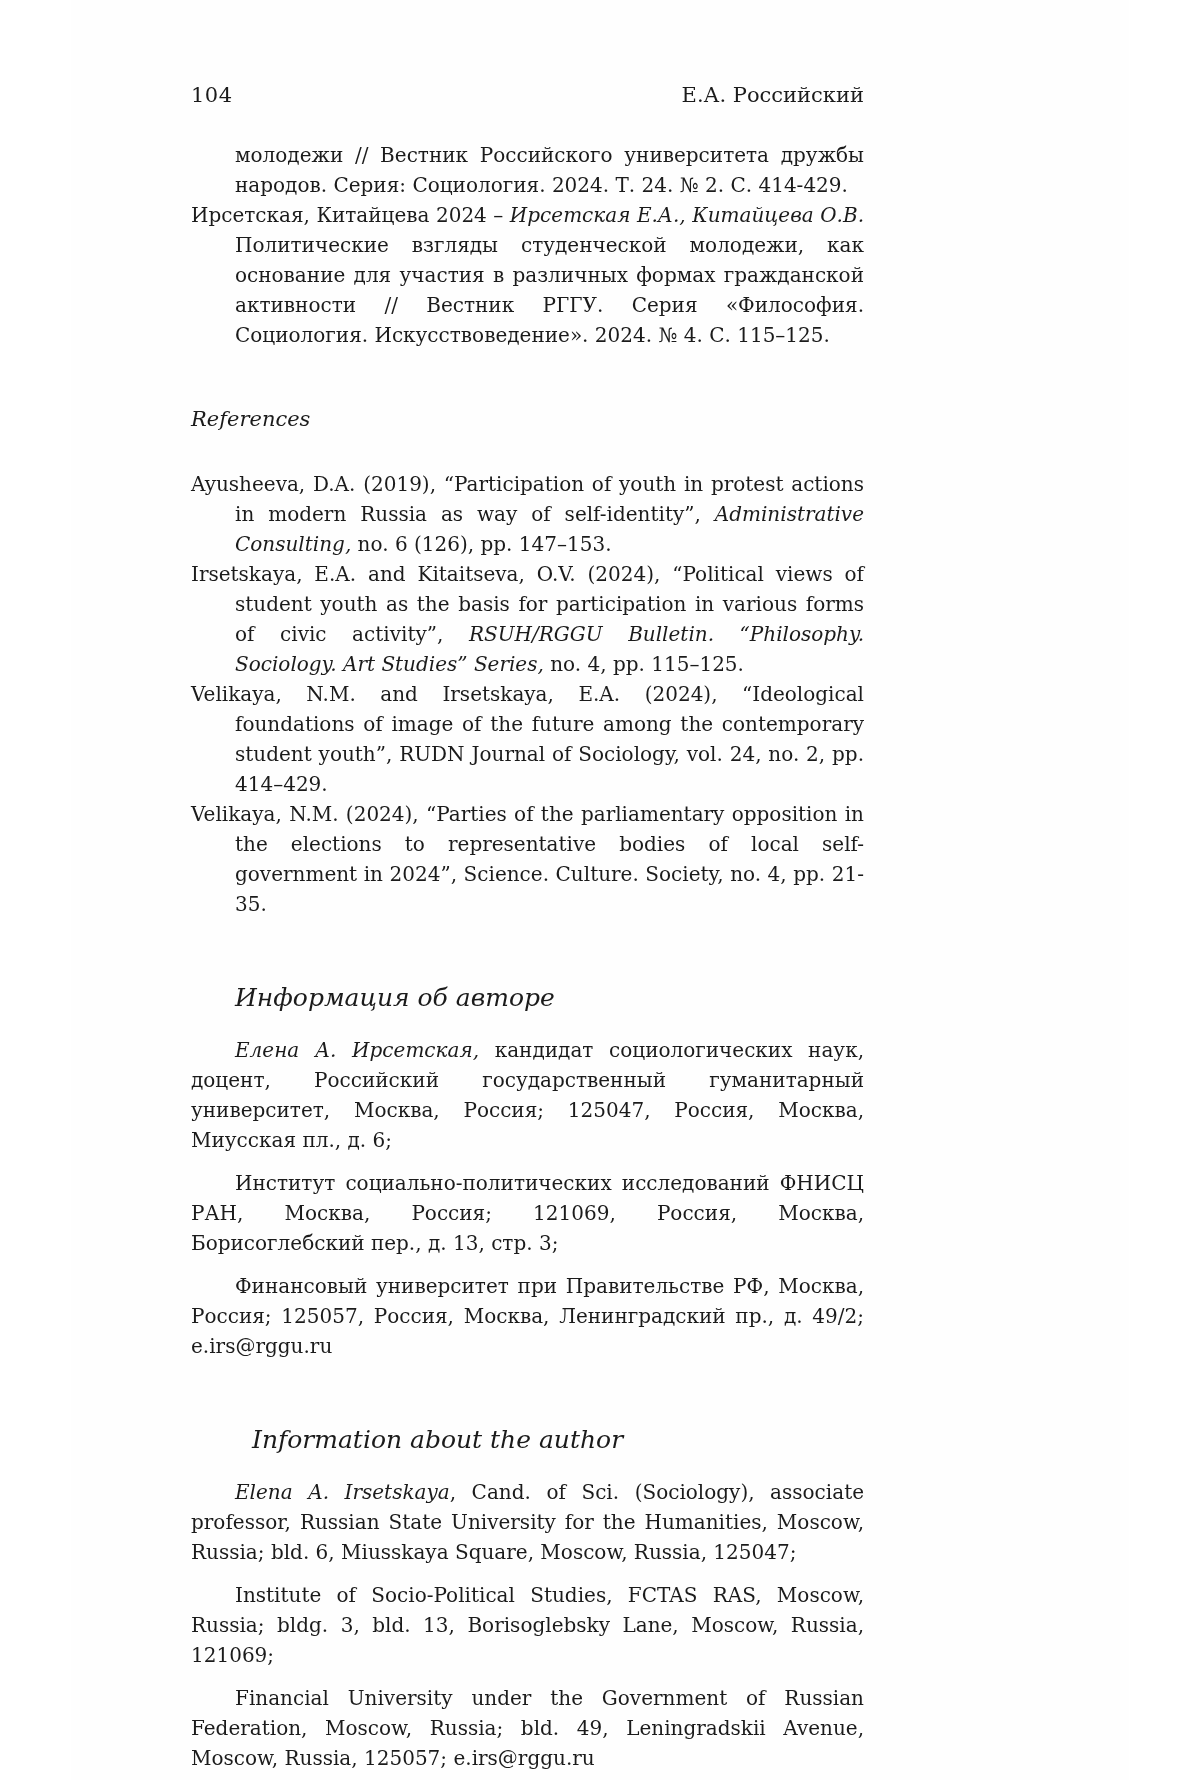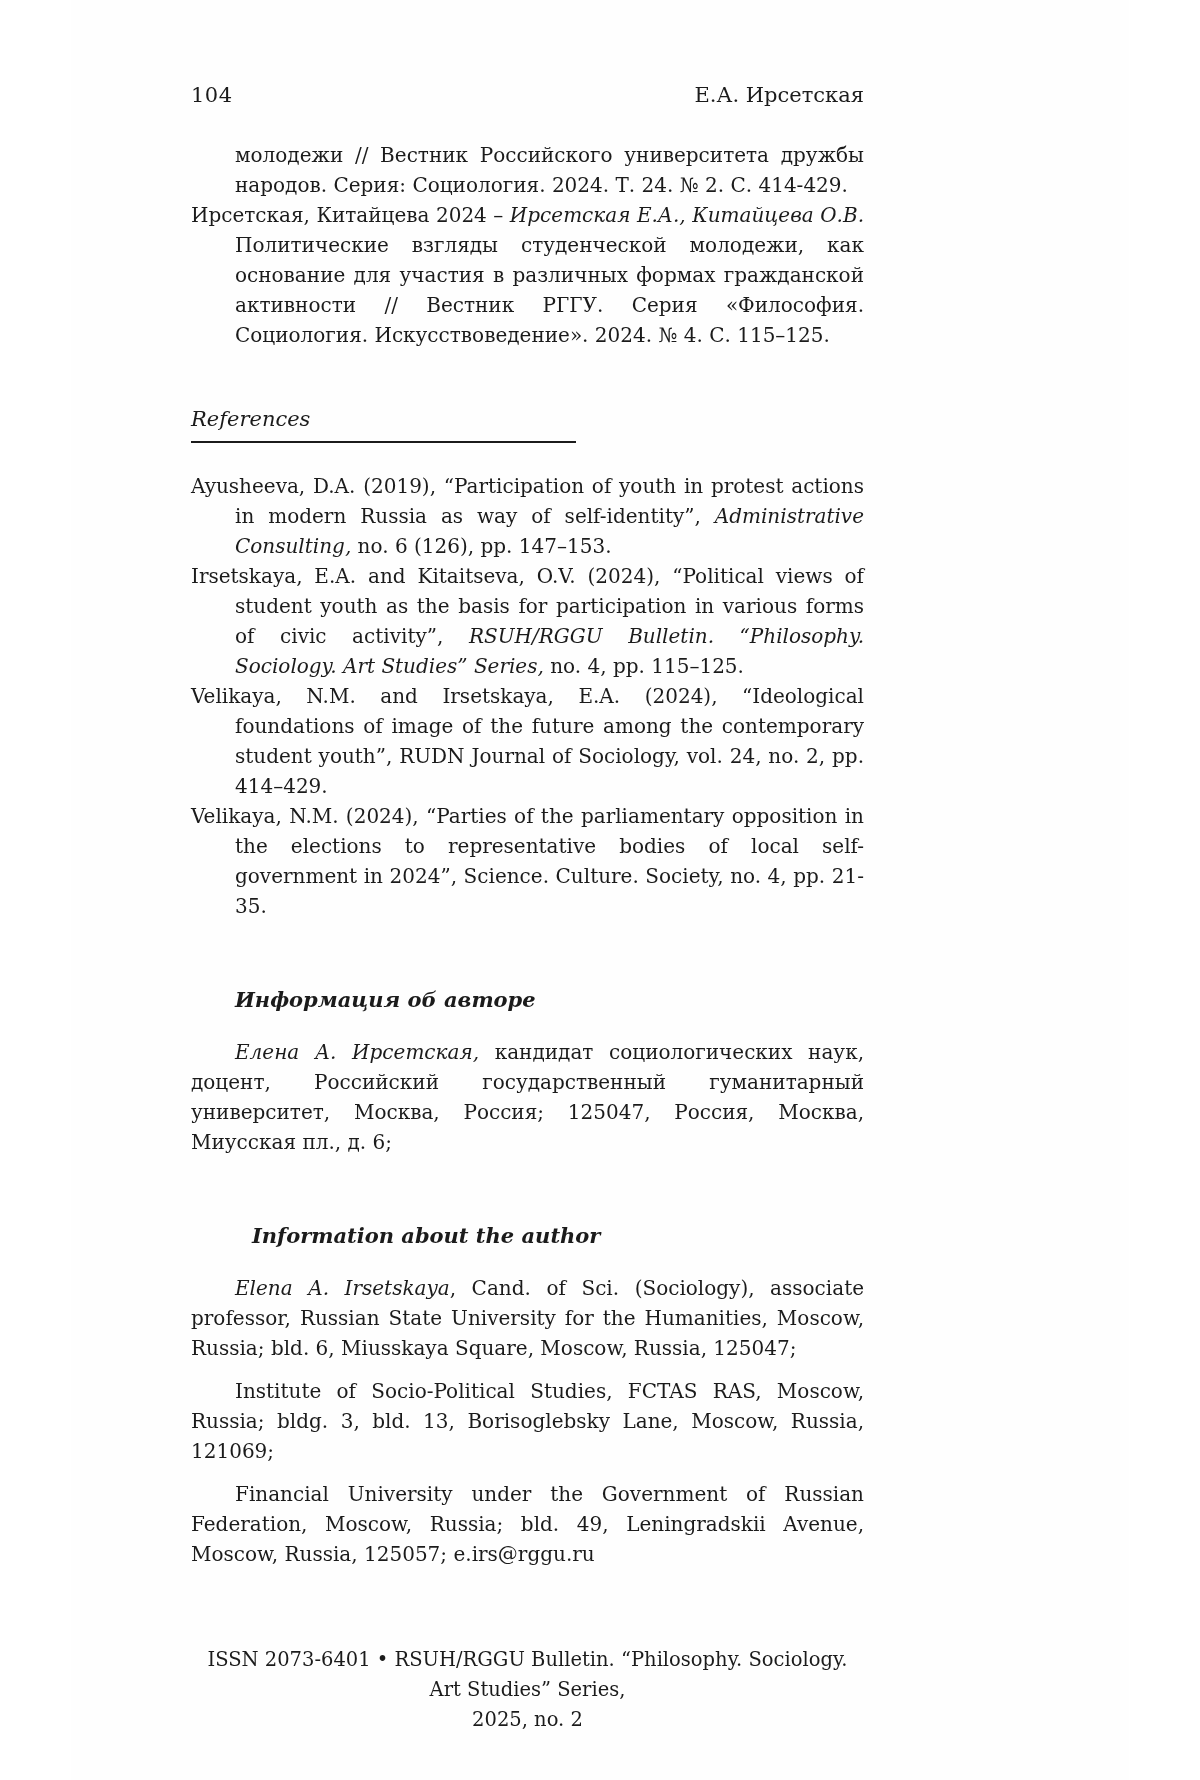--- a/index.html
+++ b/index.html
@@ -44,22 +44,21 @@
   .references-rule {
     width: 385px;
     height: 2px;
     background: #1b1b1b;
     margin-top: 7px;
   }
   .references-list { margin-top: 28px; }
   .section-heading-indented {
     margin: 0 0 0 44px;
     font-style: italic;
-    font-size: 21px;
-    font-weight: bold;
+    font-size: 25px;
   }
   .author-ru-heading { margin-top: 64px; margin-left: 44px; }
   .author-en-heading { margin-top: 64px; margin-left: 61px; }
   .author-paras { margin-top: 22px; }
   p.para {
     margin: 0 0 13px 0;
     text-indent: 44px;
     text-align: justify;
   }
   p.para:last-child { margin-bottom: 0; }
@@ -72,21 +71,21 @@
     padding-top: 40px;
   }
 </style>
 </head>
 <body>
 
 <div class="page">
 
   <div class="header">
     <span class="page-number">104</span>
-    <span class="running-head">Е.А. Ирсетская</span>
+    <span class="running-head">Е.А. Российский</span>
   </div>
 
   <div class="bibliography">
       <p class="entry continuation"><span>молодежи // Вестник Российского университета дружбы народов. Серия: Социология. 2024. Т. 24. № 2. С. 414-429.</span></p>
       <p class="entry"><span>Ирсетская, Китайцева 2024 – </span><span class="it">Ирсетская Е.А., Китайцева О.В.</span><span> Политические взгляды студенческой молодежи, как основание для участия в различных формах гражданской активности // Вестник РГГУ. Серия «Философия. Социология. Искусствоведение». 2024. № 4. С. 115–125.</span></p>
     </div>
 
   <div class="references-heading">References</div>
   <div class="references-rule"></div>
 
@@ -94,20 +93,22 @@
       <p class="entry"><span>Ayusheeva, D.A. (2019), “Participation of youth in protest actions in modern Russia as way of self-identity”, </span><span class="it">Administrative Consulting,</span><span> no. 6 (126), pp. 147–153.</span></p>
       <p class="entry"><span>Irsetskaya, E.A. and Kitaitseva, O.V. (2024), “Political views of student youth as the basis for participation in various forms of civic activity”, </span><span class="it">RSUH/RGGU Bulletin. “Philosophy. Sociology. Art Studies” Series,</span><span> no. 4, pp. 115–125.</span></p>
       <p class="entry"><span>Velikaya, N.M. and Irsetskaya, E.A. (2024), “Ideological foundations of image of the future among the contemporary student youth”, RUDN Journal of Sociology, vol. 24, no. 2, pp. 414–429.</span></p>
       <p class="entry"><span>Velikaya, N.M. (2024), “Parties of the parliamentary opposition in the elections to representative bodies of local self-government in 2024”, Science. Culture. Society, no. 4, pp. 21-35.</span></p>
     </div>
 
   <div class="section-heading-indented author-ru-heading">Информация об авторе</div>
 
   <div class="author-paras">
       <p class="para"><span class="it">Елена А. Ирсетская,</span><span> кандидат социологических наук, доцент, Российский государственный гуманитарный университет, Москва, Россия; 125047, Россия, Москва, Миусская пл., д. 6;</span></p>
+      <p class="para"><span>Институт социально-политических исследований ФНИСЦ РАН, Москва, Россия; 121069, Россия, Москва, Борисоглебский пер., д. 13, стр. 3;</span></p>
+      <p class="para"><span>Финансовый университет при Правительстве РФ, Москва, Россия; 125057, Россия, Москва, Ленинградский пр., д. 49/2; e.irs@rggu.ru</span></p>
     </div>
 
   <div class="section-heading-indented author-en-heading">Information about the author</div>
 
   <div class="author-paras">
       <p class="para"><span class="it">Elena A. Irsetskaya</span><span>, Cand. of Sci. (Sociology), associate professor, Russian State University for the Humanities, Moscow, Russia; bld. 6, Miusskaya Square, Moscow, Russia, 125047;</span></p>
       <p class="para"><span>Institute of Socio-Political Studies, FCTAS RAS, Moscow, Russia; bldg. 3, bld. 13, Borisoglebsky Lane, Moscow, Russia, 121069;</span></p>
       <p class="para"><span>Financial University under the Government of Russian Federation, Moscow, Russia; bld. 49, Leningradskii Avenue, Moscow, Russia, 125057; e.irs@rggu.ru</span></p>
     </div>
 

